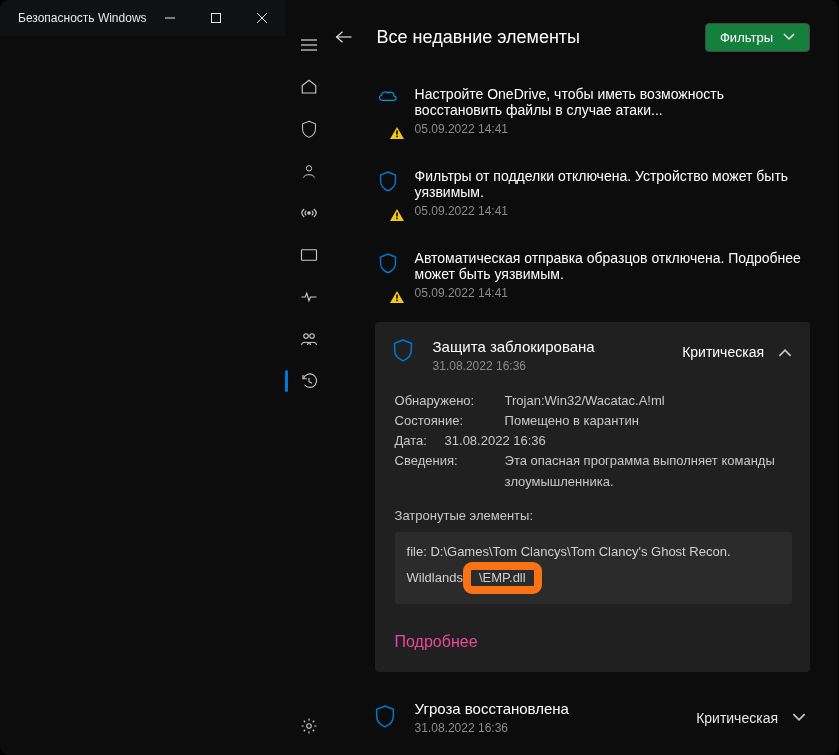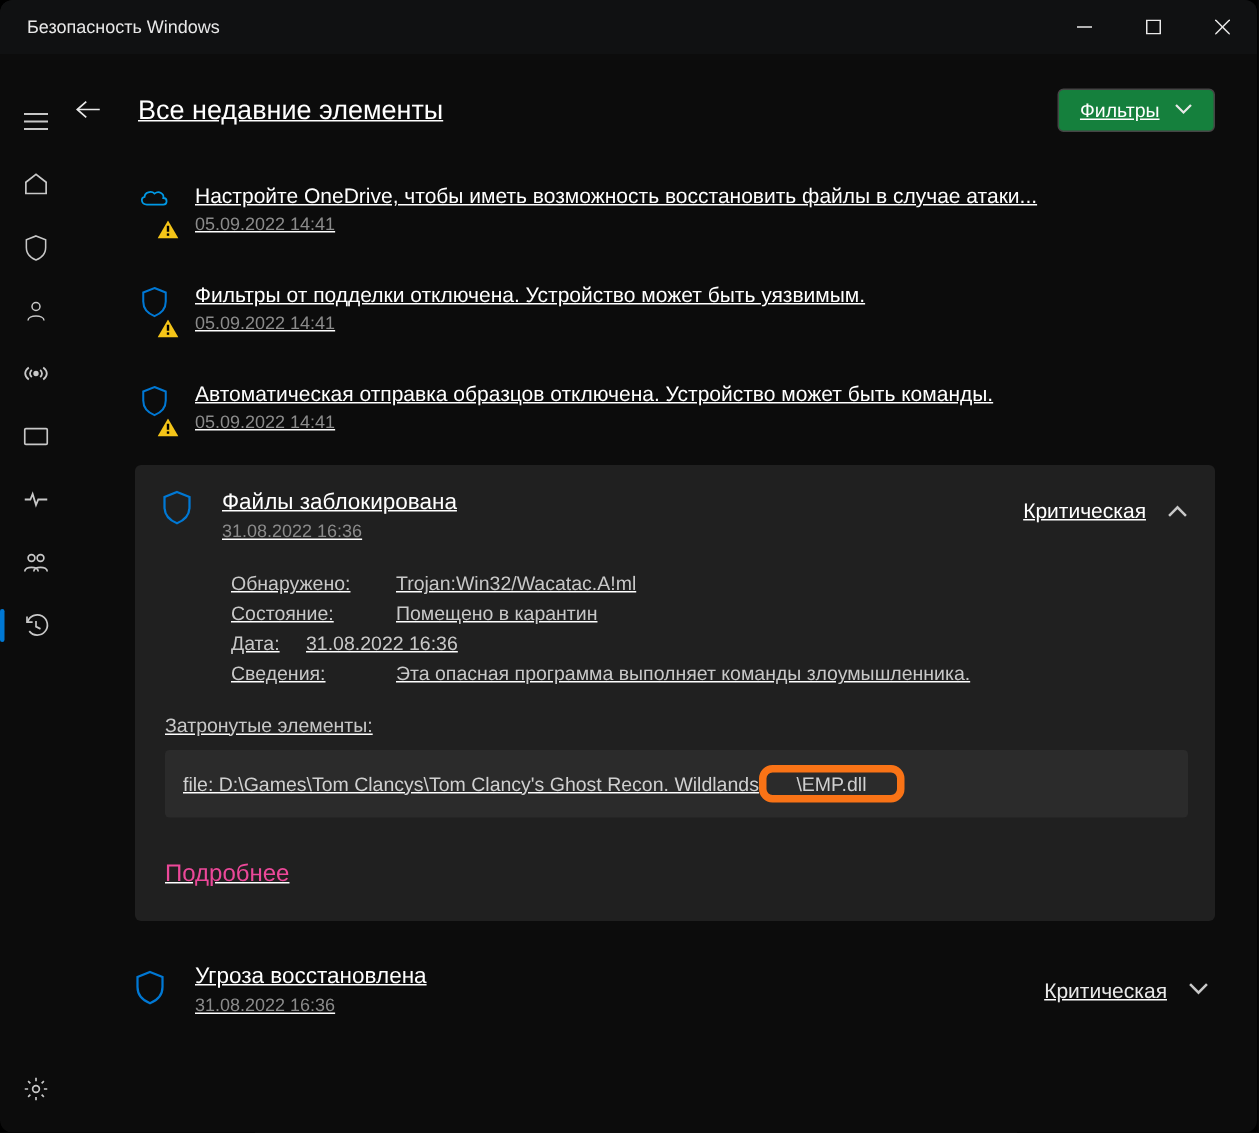--- a/index.html
+++ b/index.html
@@ -11,21 +11,21 @@
     width: 839px;
     height: 755px;
     overflow: hidden;
     border-radius: 8px;
   }
   .window {
     width: 838px;
     height: 755px;
     background: #0c0c0c;
     display: flex;
-    flex-direction: column;
+    flex-direction: row;
     border-radius: 8px;
     overflow: hidden;
   }
   .titlebar {
     height: 36px;
     display: flex;
     align-items: center;
     padding-left: 18px;
     color: #e8e8e8;
     font-size: 12px;
@@ -38,21 +38,20 @@
     display: flex;
     align-items: center;
     justify-content: center;
     color: #e8e8e8;
   }
   .winbtn svg { display:block; }
   .body {
     flex: 1;
     display: flex;
     overflow: hidden;
-    text-decoration: underline;
   }
   .rail {
     width: 48px;
     display: flex;
     flex-direction: column;
     align-items: center;
     padding-top: 24px;
     gap: 0;
   }
   .rail .top { display:flex; flex-direction:column; align-items:center; }
@@ -160,35 +159,35 @@
   .threat-head {
     display: flex;
     gap: 14px;
     align-items: flex-start;
   }
   .threat-head .titleblk { flex:1; }
   .threat-head .t-title { font-size: 15px; margin-bottom:4px; }
   .threat-head .t-time { font-size: 12px; color: #8b8b8b; }
   .threat-head .sev { display:flex; align-items:center; gap:14px; font-size:14px; padding-top:6px;}
   .threat-details { padding-top: 18px; font-size: 13px; color: #c8c8c8; line-height: 1.55; padding-left: 2px;}
-  .dl-row { display:flex;margin-left:44px; }
+  .dl-row { display:flex; }
   .dl-row .lbl { min-width: 110px; }
   .affected {
     background: #2b2b2b;
     padding: 10px 12px;
     border-radius: 3px;
     margin-top: 6px;
     font-size: 13px;
     color: #d0d0d0;
     position: relative;
   }
   .highlight {
-    border: 5px solid #f97316;
+    border: 8px solid #f97316;
     border-radius: 9px;
-    padding: 0 20px;
+    padding: 0 8px;
     display:inline-block;
     line-height: 1.2;
   }
   .link {
     color: #ec4899;
     font-size: 16px;
     margin-top: 26px;
     display: block;
   }
   .restored {
@@ -356,34 +355,34 @@
             <svg class="shield" width="18" height="22" viewBox="0 0 24 28" fill="none" stroke="#0078d4" stroke-width="1.8">
                 <path d="M12 2 L22 6 V14 C22 21 17 25 12 27 C7 25 2 21 2 14 V6 Z"></path>
               </svg>
             <svg class="warn-badge" viewBox="0 0 14 12">
                 <path d="M7 0 L14 12 L0 12 Z" fill="#f5c518"></path>
                 <rect x="6.2" y="3.5" width="1.6" height="4" fill="#000"></rect>
                 <rect x="6.2" y="8.6" width="1.6" height="1.6" fill="#000"></rect>
               </svg>
           </div>
           <div class="item-body">
-            <div class="item-title">Автоматическая отправка образцов отключена. Устройство может быть команды.</div>
+            <div class="item-title">Автоматическая отправка образцов отключена. Подробнее может быть уязвимым.</div>
             <div class="item-time">05.09.2022 14:41</div>
           </div>
         </div>
 
         <div class="threat-card">
           <div class="threat-head">
             <div class="icon-wrap" style="width:26px;">
               <svg class="shield" width="20" height="24" viewBox="0 0 24 28" fill="none" stroke="#0078d4" stroke-width="1.8">
                   <path d="M12 2 L22 6 V14 C22 21 17 25 12 27 C7 25 2 21 2 14 V6 Z"></path>
                 </svg>
             </div>
             <div class="titleblk">
-              <div class="t-title">Файлы заблокирована</div>
+              <div class="t-title">Защита заблокирована</div>
               <div class="t-time">31.08.2022 16:36</div>
             </div>
             <div class="sev">
               <span>Критическая</span>
               <svg class="chevron" width="14" height="9" viewBox="0 0 12 8" fill="none" stroke="#c8c8c8" stroke-width="1.5">
                   <path d="M1 7 L6 2 L11 7"></path>
                 </svg>
             </div>
           </div>
 

